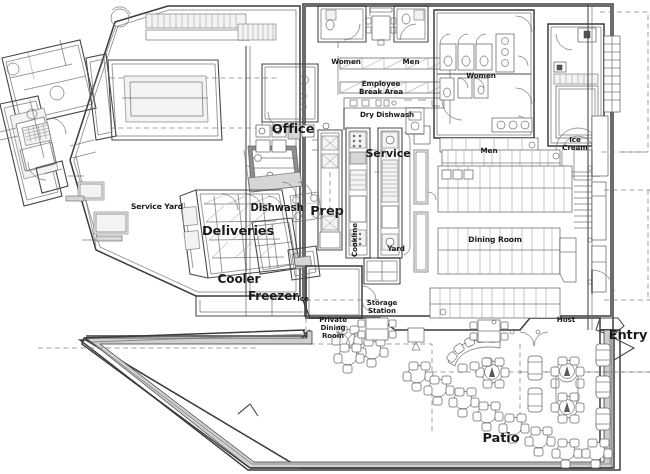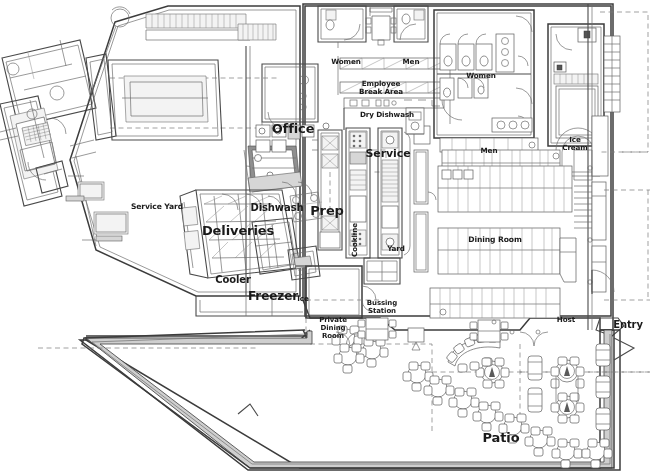--- a/index.html
+++ b/index.html
@@ -868,29 +868,29 @@
   <div class="room-label" style="left:387px;top:75px;font-size:7.2px">Dry Dishwash</div>
   <div class="room-label" style="left:388px;top:114px;font-size:11px">Service</div>
   <div class="room-label" style="left:481px;top:36px;font-size:7.2px">Women</div>
   <div class="room-label" style="left:489px;top:111px;font-size:7.2px">Men</div>
   <div class="room-label" style="left:575px;top:104px;font-size:7.2px">Ice
 Cream</div>
   <div class="room-label" style="left:293px;top:89px;font-size:13px">Office</div>
   <div class="room-label" style="left:157px;top:167px;font-size:7.6px">Service Yard</div>
   <div class="room-label" style="left:277px;top:168px;font-size:10px">Dishwash</div>
   <div class="room-label" style="left:238px;top:191px;font-size:13px">Deliveries</div>
-  <div class="room-label" style="left:233px;top:240px;font-size:10px">Cooler</div>
+  <div class="room-label" style="left:239px;top:240px;font-size:12px">Cooler</div>
   <div class="room-label" style="left:273px;top:257px;font-size:12px">Freezer</div>
   <div class="room-label" style="left:303px;top:259px;font-size:7.2px">Ice</div>
   <div class="room-label" style="left:327px;top:171px;font-size:13px">Prep</div>
   <div class="room-label vert" style="left:355px;top:200px;font-size:7.2px">Cookline</div>
   <div class="room-label" style="left:396px;top:209px;font-size:7.2px">Yard</div>
-  <div class="room-label" style="left:382px;top:268px;font-size:7px">Bussing
+  <div class="room-label" style="left:382px;top:268px;font-size:7px">Storage
 Station</div>
   <div class="room-label" style="left:333px;top:289px;font-size:7px">Private
 Dining
 Room</div>
   <div class="room-label" style="left:495px;top:200px;font-size:7.6px">Dining Room</div>
   <div class="room-label" style="left:566px;top:280px;font-size:7.2px">Host</div>
-  <div class="room-label" style="left:628px;top:285px;font-size:10px">Entry</div>
+  <div class="room-label" style="left:628px;top:295px;font-size:13px">Entry</div>
   <div class="room-label" style="left:501px;top:398px;font-size:13px">Patio</div>
 
 </div>
 
 </body></html>

